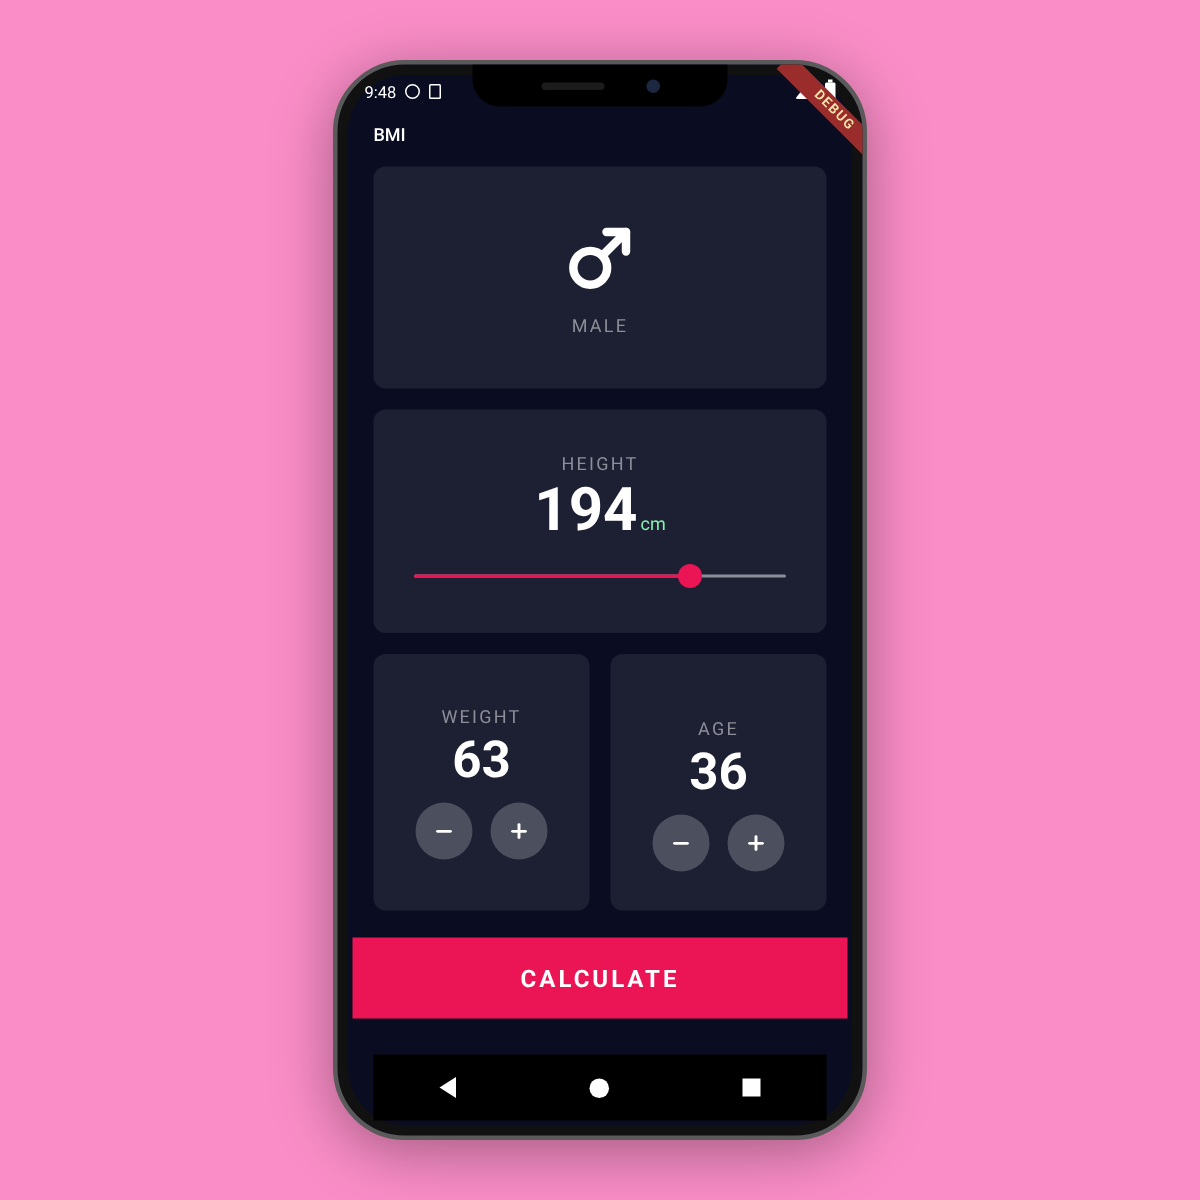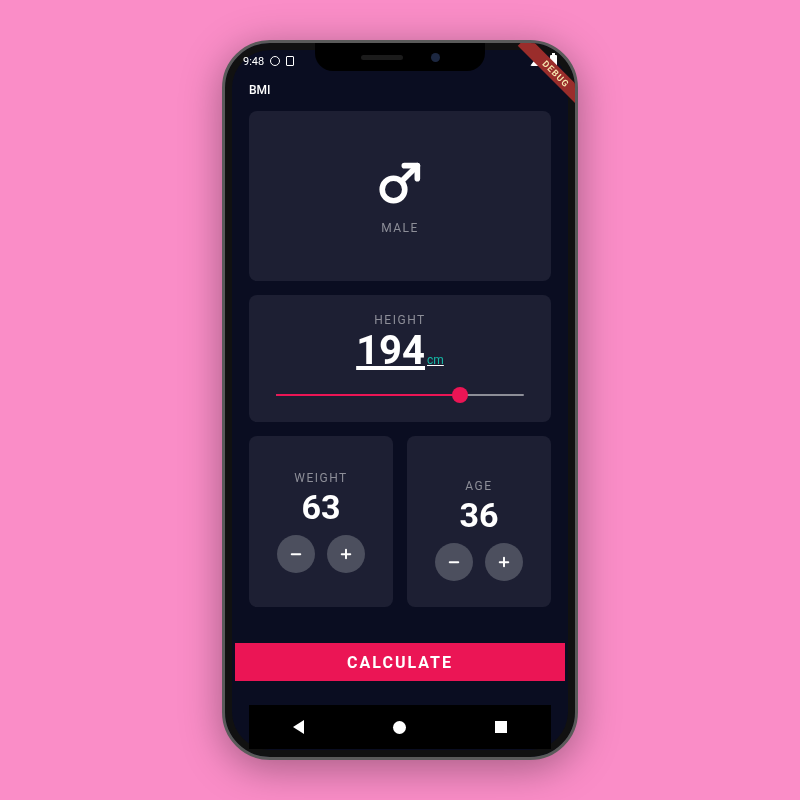--- a/index.html
+++ b/index.html
@@ -108,32 +108,32 @@
 
   .row { display:flex; gap:14px; }
   .card {
     background:#1d1f33;
     border-radius:8px;
     flex:1;
     display:flex; flex-direction:column;
     align-items:center; justify-content:center;
     padding:18px 10px;
   }
-  .card.gender { height:170px; cursor:pointer; }
+  .card.gender { height:148px; cursor:pointer; }
   .card .lbl {
     color:#8d8e98;
     font-size:12px;
     letter-spacing:1.5px;
     margin-top:12px;
   }
 
   .height-card { height:150px; }
-  .height-val { display:flex; align-items:baseline;text-decoration:underline; }
+  .height-val { display:flex; align-items:baseline; }
   .height-val .num { font-size:40px; font-weight:700; }
-  .height-val .unit { font-size:12px; color:#14b8a6; margin-left:2px; }
+  .height-val .unit { font-size:12px; color:#86efac; margin-left:2px; }
 
   .slider-wrap { width:88%; margin-top:12px; position:relative; height:18px; }
   .slider-track {
     position:absolute; left:0; right:0; top:50%; transform:translateY(-50%);
     height:2px; background:#8d8e98; border-radius:2px;
   }
   .slider-fill {
     position:absolute; left:0; top:50%; transform:translateY(-50%);
     height:2px; background:#eb1555; border-radius:2px;
   }
@@ -149,22 +149,22 @@
   .round {
     width:38px; height:38px; border-radius:50%;
     background:#4c4f5e;
     display:flex; align-items:center; justify-content:center;
     cursor:pointer; color:#fff;
   }
   .round svg { width:18px; height:18px; }
 
   .calc {
     background:#eb1555;
-    height:38px;
-    margin: 22px -14px 0;
+    height:54px;
+    margin: 4px -14px 0;
     display:flex; align-items:center; justify-content:center;
     font-size:16px; font-weight:700; letter-spacing:2px;
     cursor:pointer;
   }
 
   
   .navbar {
     height:44px;
     background:#000;
     margin: 10px 0px 0;

